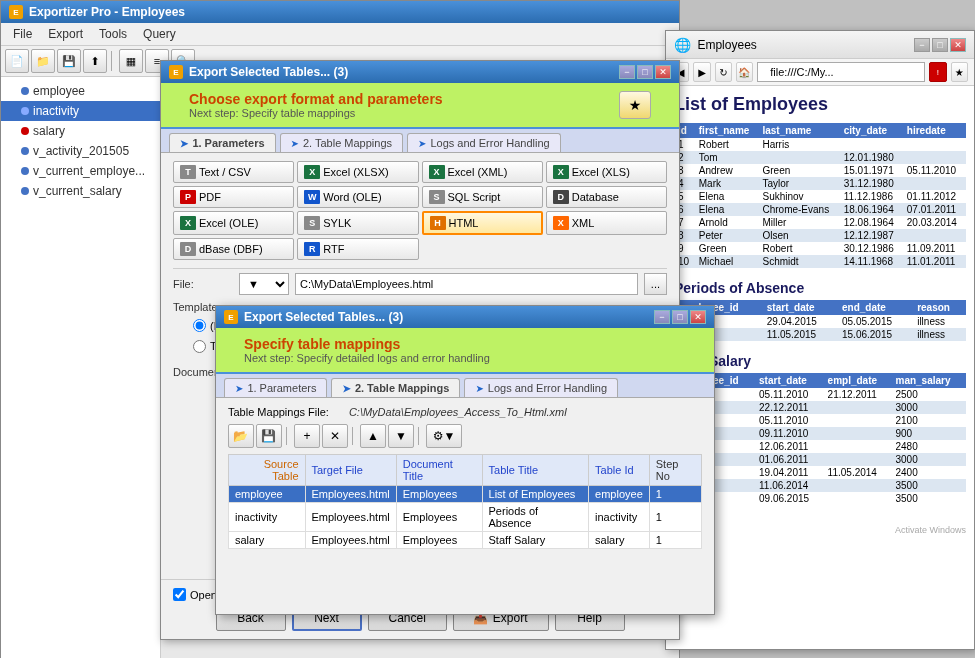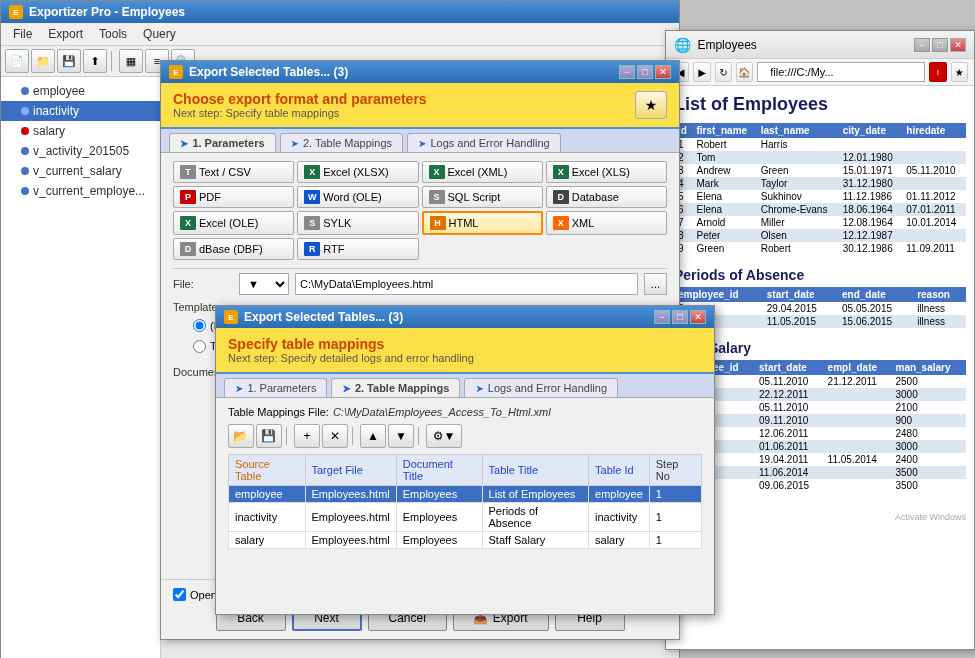--- a/index.html
+++ b/index.html
@@ -247,23 +247,23 @@
       width: 16px; height: 14px;
       border: 1px solid #8bb;
       background: linear-gradient(to bottom, #aad, #88b);
       font-size: 9px;
       display: flex; align-items: center; justify-content: center;
       cursor: pointer;
       color: white;
     }
 
     .dialog-header {
-      background: #fde047;
+      background: #bef264;
       border-bottom: 2px solid #4a90d9;
-      padding: 8px 12px;
+      padding: 8px 28px;
     }
 
     .dialog-header-title {
       font-size: 14px;
       font-weight: bold;
       color: #cc4400;
     }
 
     .dialog-header-subtitle {
       font-size: 11px;
@@ -424,21 +424,21 @@
 
     .mappings-table th {
       background: #e0e8f8;
       border: 1px solid #ccc;
       padding: 3px 6px;
       text-align: left;
       font-weight: normal;
       color: #1a5; 
     }
 
-    .mappings-table th.source { color: #cc6600; }
+    .mappings-table th.source { color: #cc6600; text-align: right; }
     .mappings-table th.target { color: #2244cc; }
     .mappings-table th.title-col { color: #2244cc; }
     .mappings-table th.tableid { color: #2244cc; }
     .mappings-table th.stepno { color: #333; }
 
     .mappings-table td {
       border: 1px solid #ddd;
       padding: 2px 6px;
     }
 
@@ -491,21 +491,21 @@
 
     .section-divider {
       border: none;
       border-top: 1px solid #ccc;
       margin: 4px 0;
     }
 
     .file-path-row {
       display: flex;
       align-items: center;
-      gap: 4px;
+      gap: 20px;
       margin-bottom: 6px;
       font-size: 11px;
     }
 
     .star-btn {
       width: 32px; height: 28px;
       border: 1px solid #aaa;
       background: linear-gradient(to bottom, #fff8e0, #f0d870);
       cursor: pointer;
       display: flex; align-items: center; justify-content: center;
@@ -551,25 +551,25 @@
       <div class="sidebar-item">
         <span class="sidebar-item-dot" style="background:#cc0000;"></span>
         <span>salary</span>
       </div>
       <div class="sidebar-item">
         <span class="sidebar-item-dot" style="background:#4472c4;"></span>
         <span>v_activity_201505</span>
       </div>
       <div class="sidebar-item">
         <span class="sidebar-item-dot" style="background:#4472c4;"></span>
-        <span>v_current_salary</span>
+        <span>v_current_employe...</span>
       </div>
       <div class="sidebar-item">
         <span class="sidebar-item-dot" style="background:#4472c4;"></span>
-        <span>v_current_employe...</span>
+        <span>v_current_salary</span>
       </div>
     </div>
 
     <div style="flex:1;background:#e8e8e8;"></div>
   </div>
 </div>
 
 <div class="export-dialog-back">
   <div class="dialog-titlebar">
     <span class="app-titlebar-icon" style="background:#f0a000;">E</span>
@@ -879,35 +879,42 @@
             <td>Elena</td>
             <td>Chrome-Evans</td>
             <td>18.06.1964</td>
             <td>07.01.2011</td>
           </tr>
         <tr>
             <td>7</td>
             <td>Arnold</td>
             <td>Miller</td>
             <td>12.08.1964</td>
-            <td>10.01.2014</td>
+            <td>20.03.2014</td>
           </tr>
         <tr>
             <td>8</td>
             <td>Peter</td>
             <td>Olsen</td>
             <td>12.12.1987</td>
             <td></td>
           </tr>
         <tr>
             <td>9</td>
             <td>Green</td>
             <td>Robert</td>
             <td>30.12.1986</td>
             <td>11.09.2011</td>
+          </tr>
+        <tr>
+            <td>10</td>
+            <td>Michael</td>
+            <td>Schmidt</td>
+            <td>14.11.1968</td>
+            <td>11.01.2011</td>
           </tr>
       </tbody>
     </table>
 
     <div class="browser-section-title">Periods of Absence</div>
     <table class="browser-table">
       <thead>
         <tr>
           <th>employee_id</th>
           <th>start_date</th>

